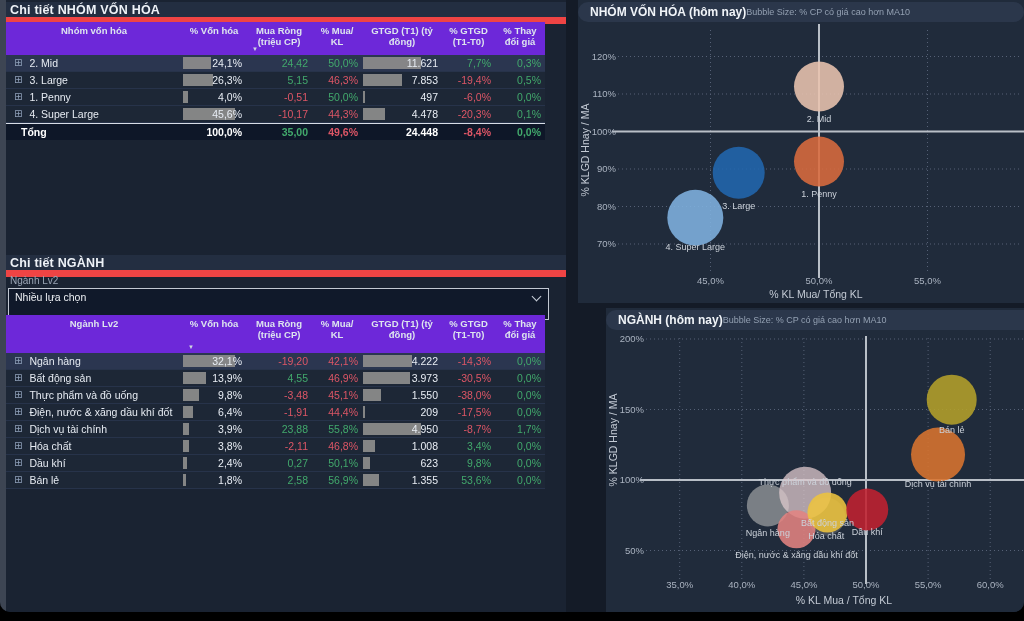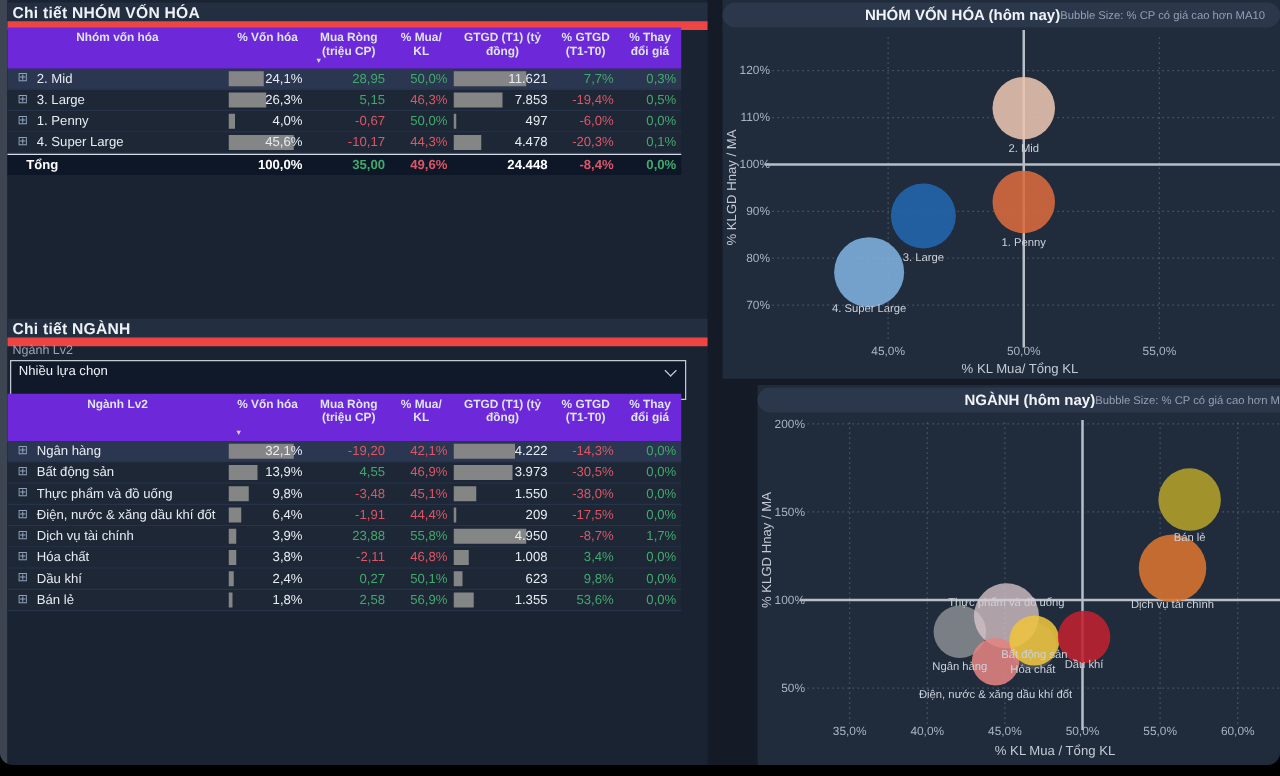--- a/index.html
+++ b/index.html
@@ -33,21 +33,21 @@
   .td.name { text-align:left; padding-left:8px; display:flex; align-items:center; gap:7px; color:#e6ebf2; }
   .expand { font-family:"DejaVu Sans",sans-serif; font-size:10px; color:#8fa0b8; line-height:10px; }
   .total .td.name { padding-left:15px; color:#fff; }
   .bar { position:absolute; left:1px; top:2px; bottom:2px; background:#8a8a8a; opacity:.95; }
   .btxt { position:relative; z-index:1; }
   .green { color:var(--green,#42a96c); }
   .red { color:var(--red,#dd5666); }
   .chart-panel { position:absolute; left:578px; width:446px; background:#202b3b; }
   .chart-panel.bot { border-bottom-right-radius:8px;margin-left:28px; }
   .chart-header { position:absolute; left:0; top:2px; width:446px; height:20px; background:#2b374b;
-    display:flex; align-items:center; justify-content:flex-end; padding:0 12px;border-radius:10px; }
+    display:flex; align-items:center; justify-content:flex-start; padding:0 12px;border-radius:10px; }
   .chart-header .ct { color:#f0f4f8; font-size:12px; font-weight:bold; }
   .chart-header .cn { color:#93a0b2; font-size:9px; }
   svg text { font-family:"Liberation Sans","DejaVu Sans",sans-serif; }
   .bottom-bar { position:absolute; left:0; top:612px; width:1024px; height:9px; background:#000; }
 </style>
 </head>
 <body>
 
 <div class="canvas">
   <div class="left-strip"></div>
@@ -78,21 +78,21 @@
           <div class="th">
             <span>% Thay đổi giá</span>
           </div>
         </div>
         <div class="trow hl">
           <div class="td name">
             <span class="expand">⊞</span>
             <span>2. Mid</span>
           </div>
           <div class="td"><div class="bar" style="width: 27.508px;"></div><span class="btxt">24,1%</span></div>
-          <div class="td"><span class="btxt green">28,95</span></div>
+          <div class="td"><span class="btxt green">24,42</span></div>
           <div class="td"><span class="btxt green">50,0%</span></div>
           <div class="td"><div class="bar" style="width: 58px;"></div><span class="btxt">11.621</span></div>
           <div class="td"><span class="btxt green">7,7%</span></div>
           <div class="td"><span class="btxt green">0,3%</span></div>
         </div>
         <div class="trow">
           <div class="td name">
             <span class="expand">⊞</span>
             <span>3. Large</span>
           </div>
@@ -102,21 +102,21 @@
           <div class="td"><div class="bar" style="width: 39.208px;"></div><span class="btxt">7.853</span></div>
           <div class="td"><span class="btxt red">-19,4%</span></div>
           <div class="td"><span class="btxt green">0,5%</span></div>
         </div>
         <div class="trow">
           <div class="td name">
             <span class="expand">⊞</span>
             <span>1. Penny</span>
           </div>
           <div class="td"><div class="bar" style="width: 4.576px;"></div><span class="btxt">4,0%</span></div>
-          <div class="td"><span class="btxt red">-0,67</span></div>
+          <div class="td"><span class="btxt red">-0,51</span></div>
           <div class="td"><span class="btxt green">50,0%</span></div>
           <div class="td"><div class="bar" style="width: 2.494px;"></div><span class="btxt">497</span></div>
           <div class="td"><span class="btxt red">-6,0%</span></div>
           <div class="td"><span class="btxt green">0,0%</span></div>
         </div>
         <div class="trow">
           <div class="td name">
             <span class="expand">⊞</span>
             <span>4. Super Large</span>
           </div>

